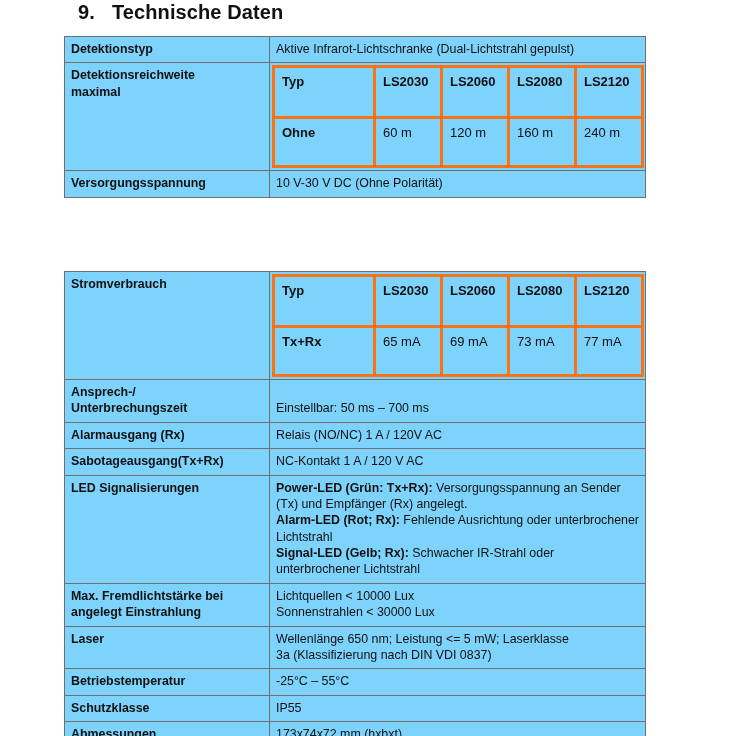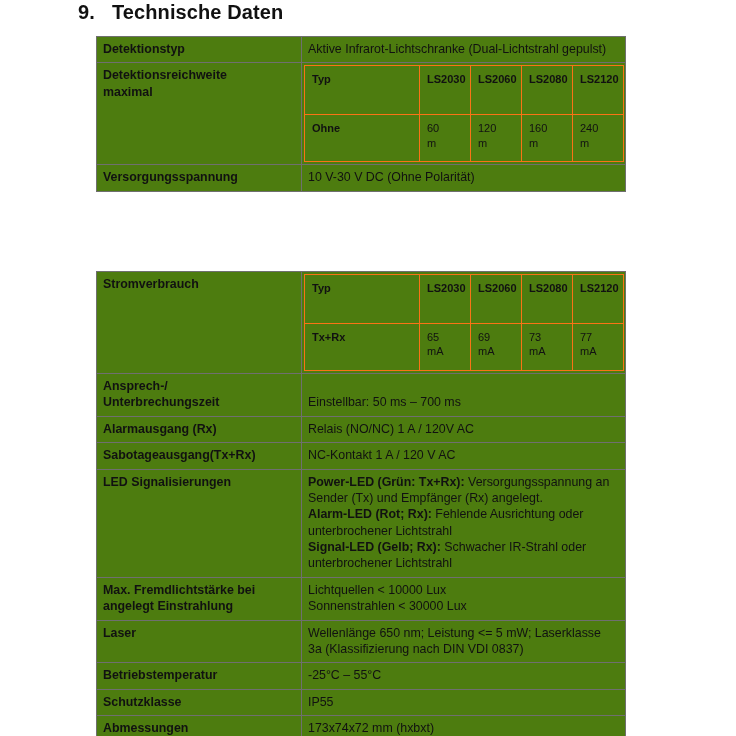--- a/index.html
+++ b/index.html
@@ -33,25 +33,25 @@
     white-space: nowrap;
   }
   .heading .num {
     display: inline-block;
     width: 34px;
   }
 
   
   .spec-table {
     position: absolute;
-    left: 96px;
-    width: 530px;
+    left: 64px;
+    width: 582px;
     border-collapse: collapse;
     table-layout: fixed;
-    background: #4d7c0f;
+    background: #7dd3fc;
   }
   .spec-table td {
     border: 1px solid #6f6f6f;
     padding: 4px 6px 5px 6px;
     vertical-align: top;
     font-size: 12.4px;
     line-height: 1.32;
   }
   .lbl {
     width: 192px;
@@ -68,23 +68,23 @@
   td.nest-host {
     padding: 2px 1px 2px 2px;
     vertical-align: top;
   }
   .nest-table {
     width: 100%;
     border-collapse: collapse;
     table-layout: fixed;
   }
   .nest-table td {
-    border: 1px solid #f97316;
-    font-size: 11px;
-    padding: 6px 22px 6px 7px;
+    border: 3px solid #f97316;
+    font-size: 13px;
+    padding: 6px 6px 6px 7px;
     vertical-align: top;
     line-height: 1.3;
   }
   .nest-table td.c0 { width: 85px; font-weight: bold; }
   .nest-table td.hdr { font-weight: bold; }
   .nest-row-tall td { height: 34px; }
   .nest-row-head td { height: 36px; }
 
   
   #table-one { top: 36px; }

